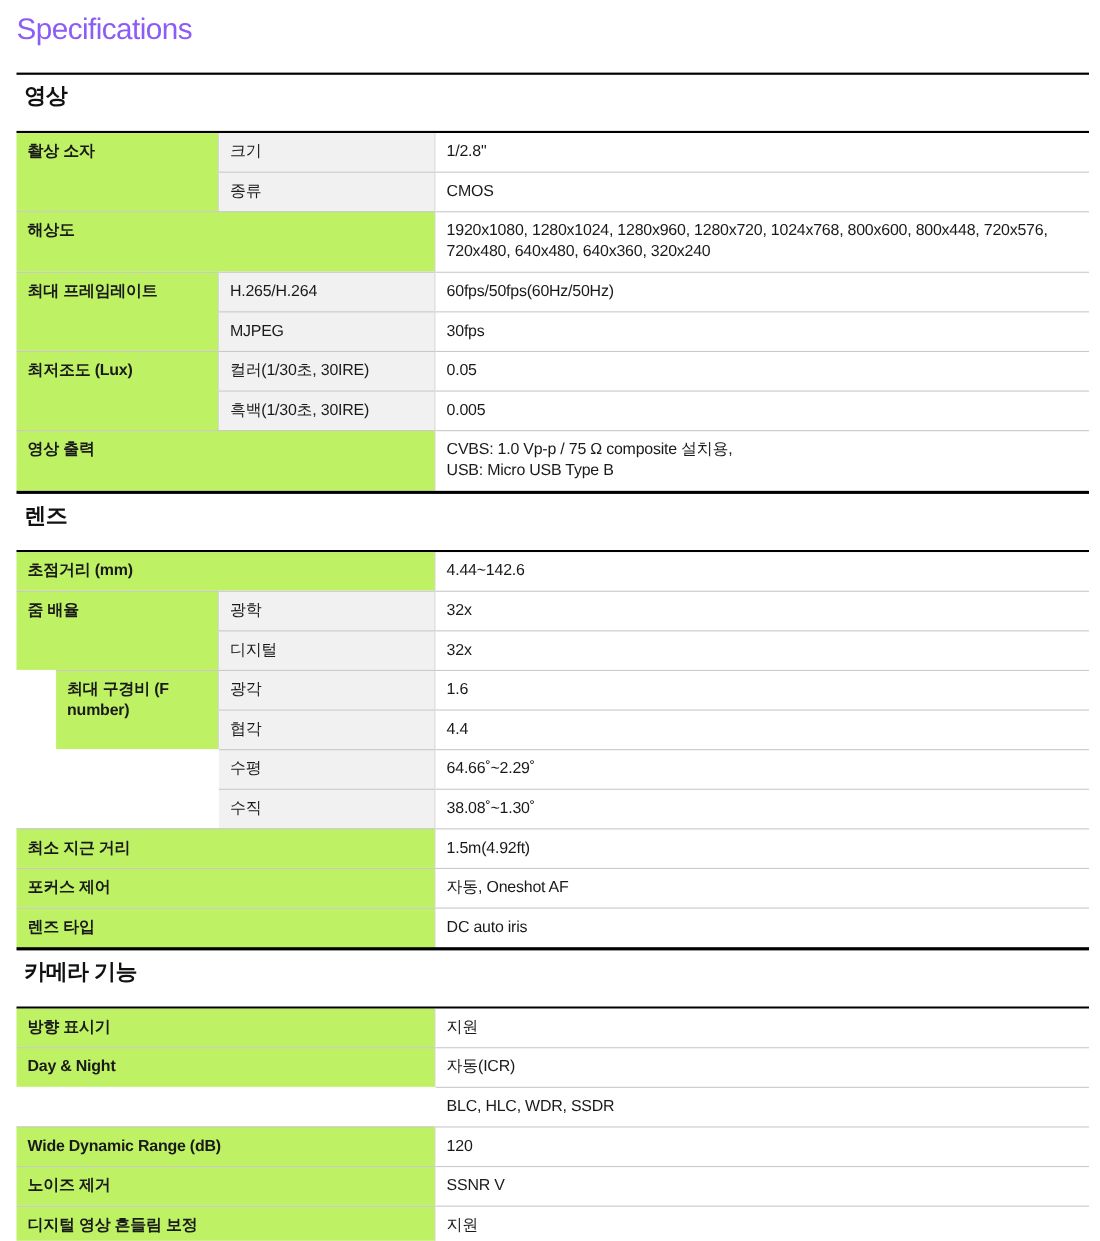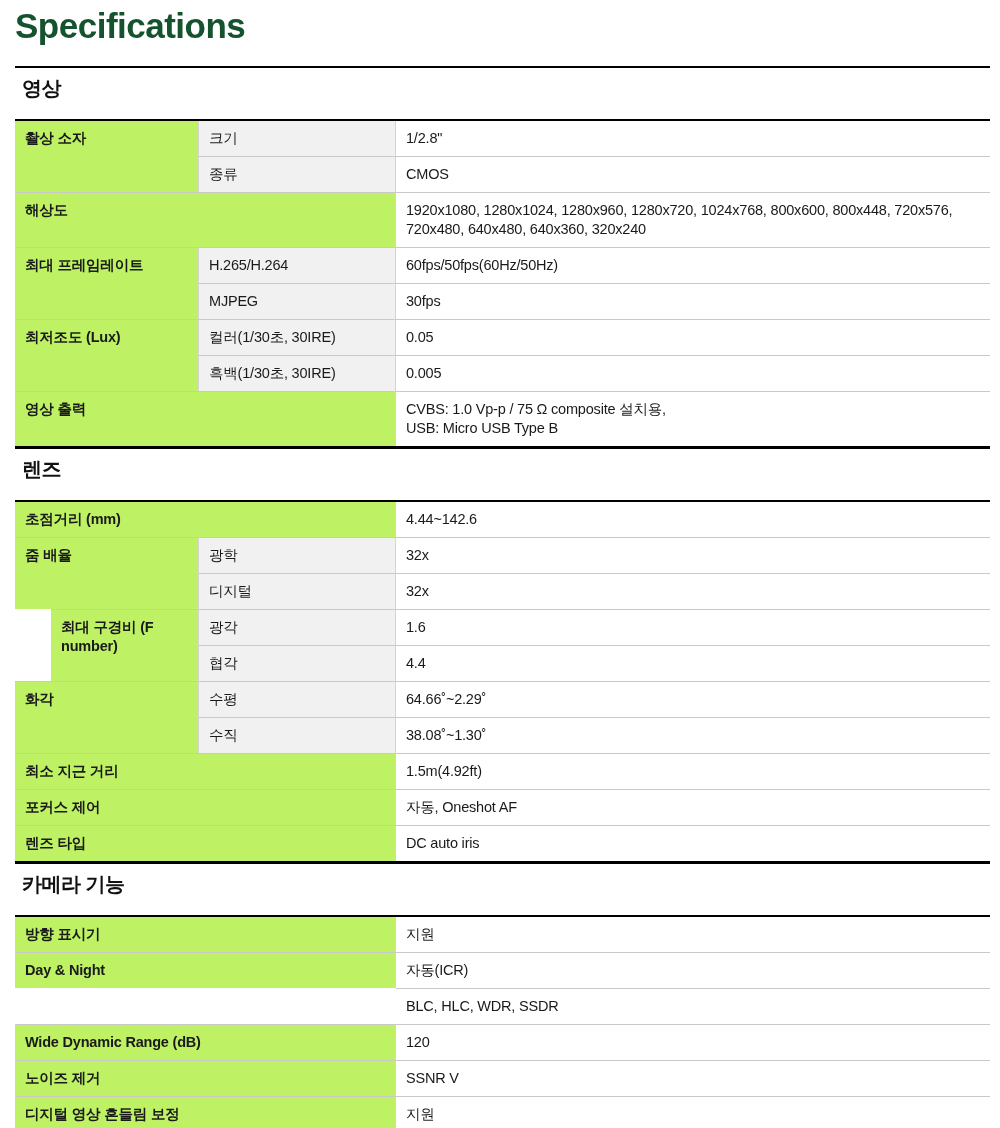--- a/index.html
+++ b/index.html
@@ -9,24 +9,24 @@
     width: 1000px;
     height: 1128px;
     overflow: hidden;
     font-family: "Liberation Sans", "DejaVu Sans", sans-serif;
     color: #1a1a1a;
   }
   .page { width: 1000px; }
 
   h1.page-title {
     margin: 10px 10px 24px 15px;
-    font-size: 35px;
+    font-size: 27px;
     line-height: 32px;
-    font-weight: 700;
-    color: #14532d;
+    font-weight: 400;
+    color: #8b5cf6;
     letter-spacing: -0.5px;
   }
 
   .section { margin: 0 10px 0 15px; }
 
   h2.section-title {
     margin: 0;
     padding: 9px 0 20px 7px;
     font-size: 20px;
     line-height: 22px;
@@ -113,21 +113,20 @@
           <div class="cell label bt" style="grid-row: span 2;">줌 배율</div>
           <div class="cell sub bt">광학</div>
           <div class="cell value bt">32x</div>
           <div class="cell sub bt">디지털</div>
           <div class="cell value bt">32x</div>
           <div class="cell label bt" style="grid-row: span 2; margin-left: 36px;">최대 구경비 (F number)</div>
           <div class="cell sub bt">광각</div>
           <div class="cell value bt">1.6</div>
           <div class="cell sub bt">협각</div>
           <div class="cell value bt">4.4</div>
-          <div class="cell label bt" style="grid-row: span 2;">화각</div>
           <div class="cell sub bt">수평</div>
           <div class="cell value bt">64.66˚~2.29˚</div>
           <div class="cell sub bt">수직</div>
           <div class="cell value bt">38.08˚~1.30˚</div>
           <div class="cell label span2 bt">최소 지근 거리</div>
           <div class="cell value bt">1.5m(4.92ft)</div>
           <div class="cell label span2 bt">포커스 제어</div>
           <div class="cell value bt">자동, Oneshot AF</div>
           <div class="cell label span2 bt">렌즈 타입</div>
           <div class="cell value bt">DC auto iris</div>

